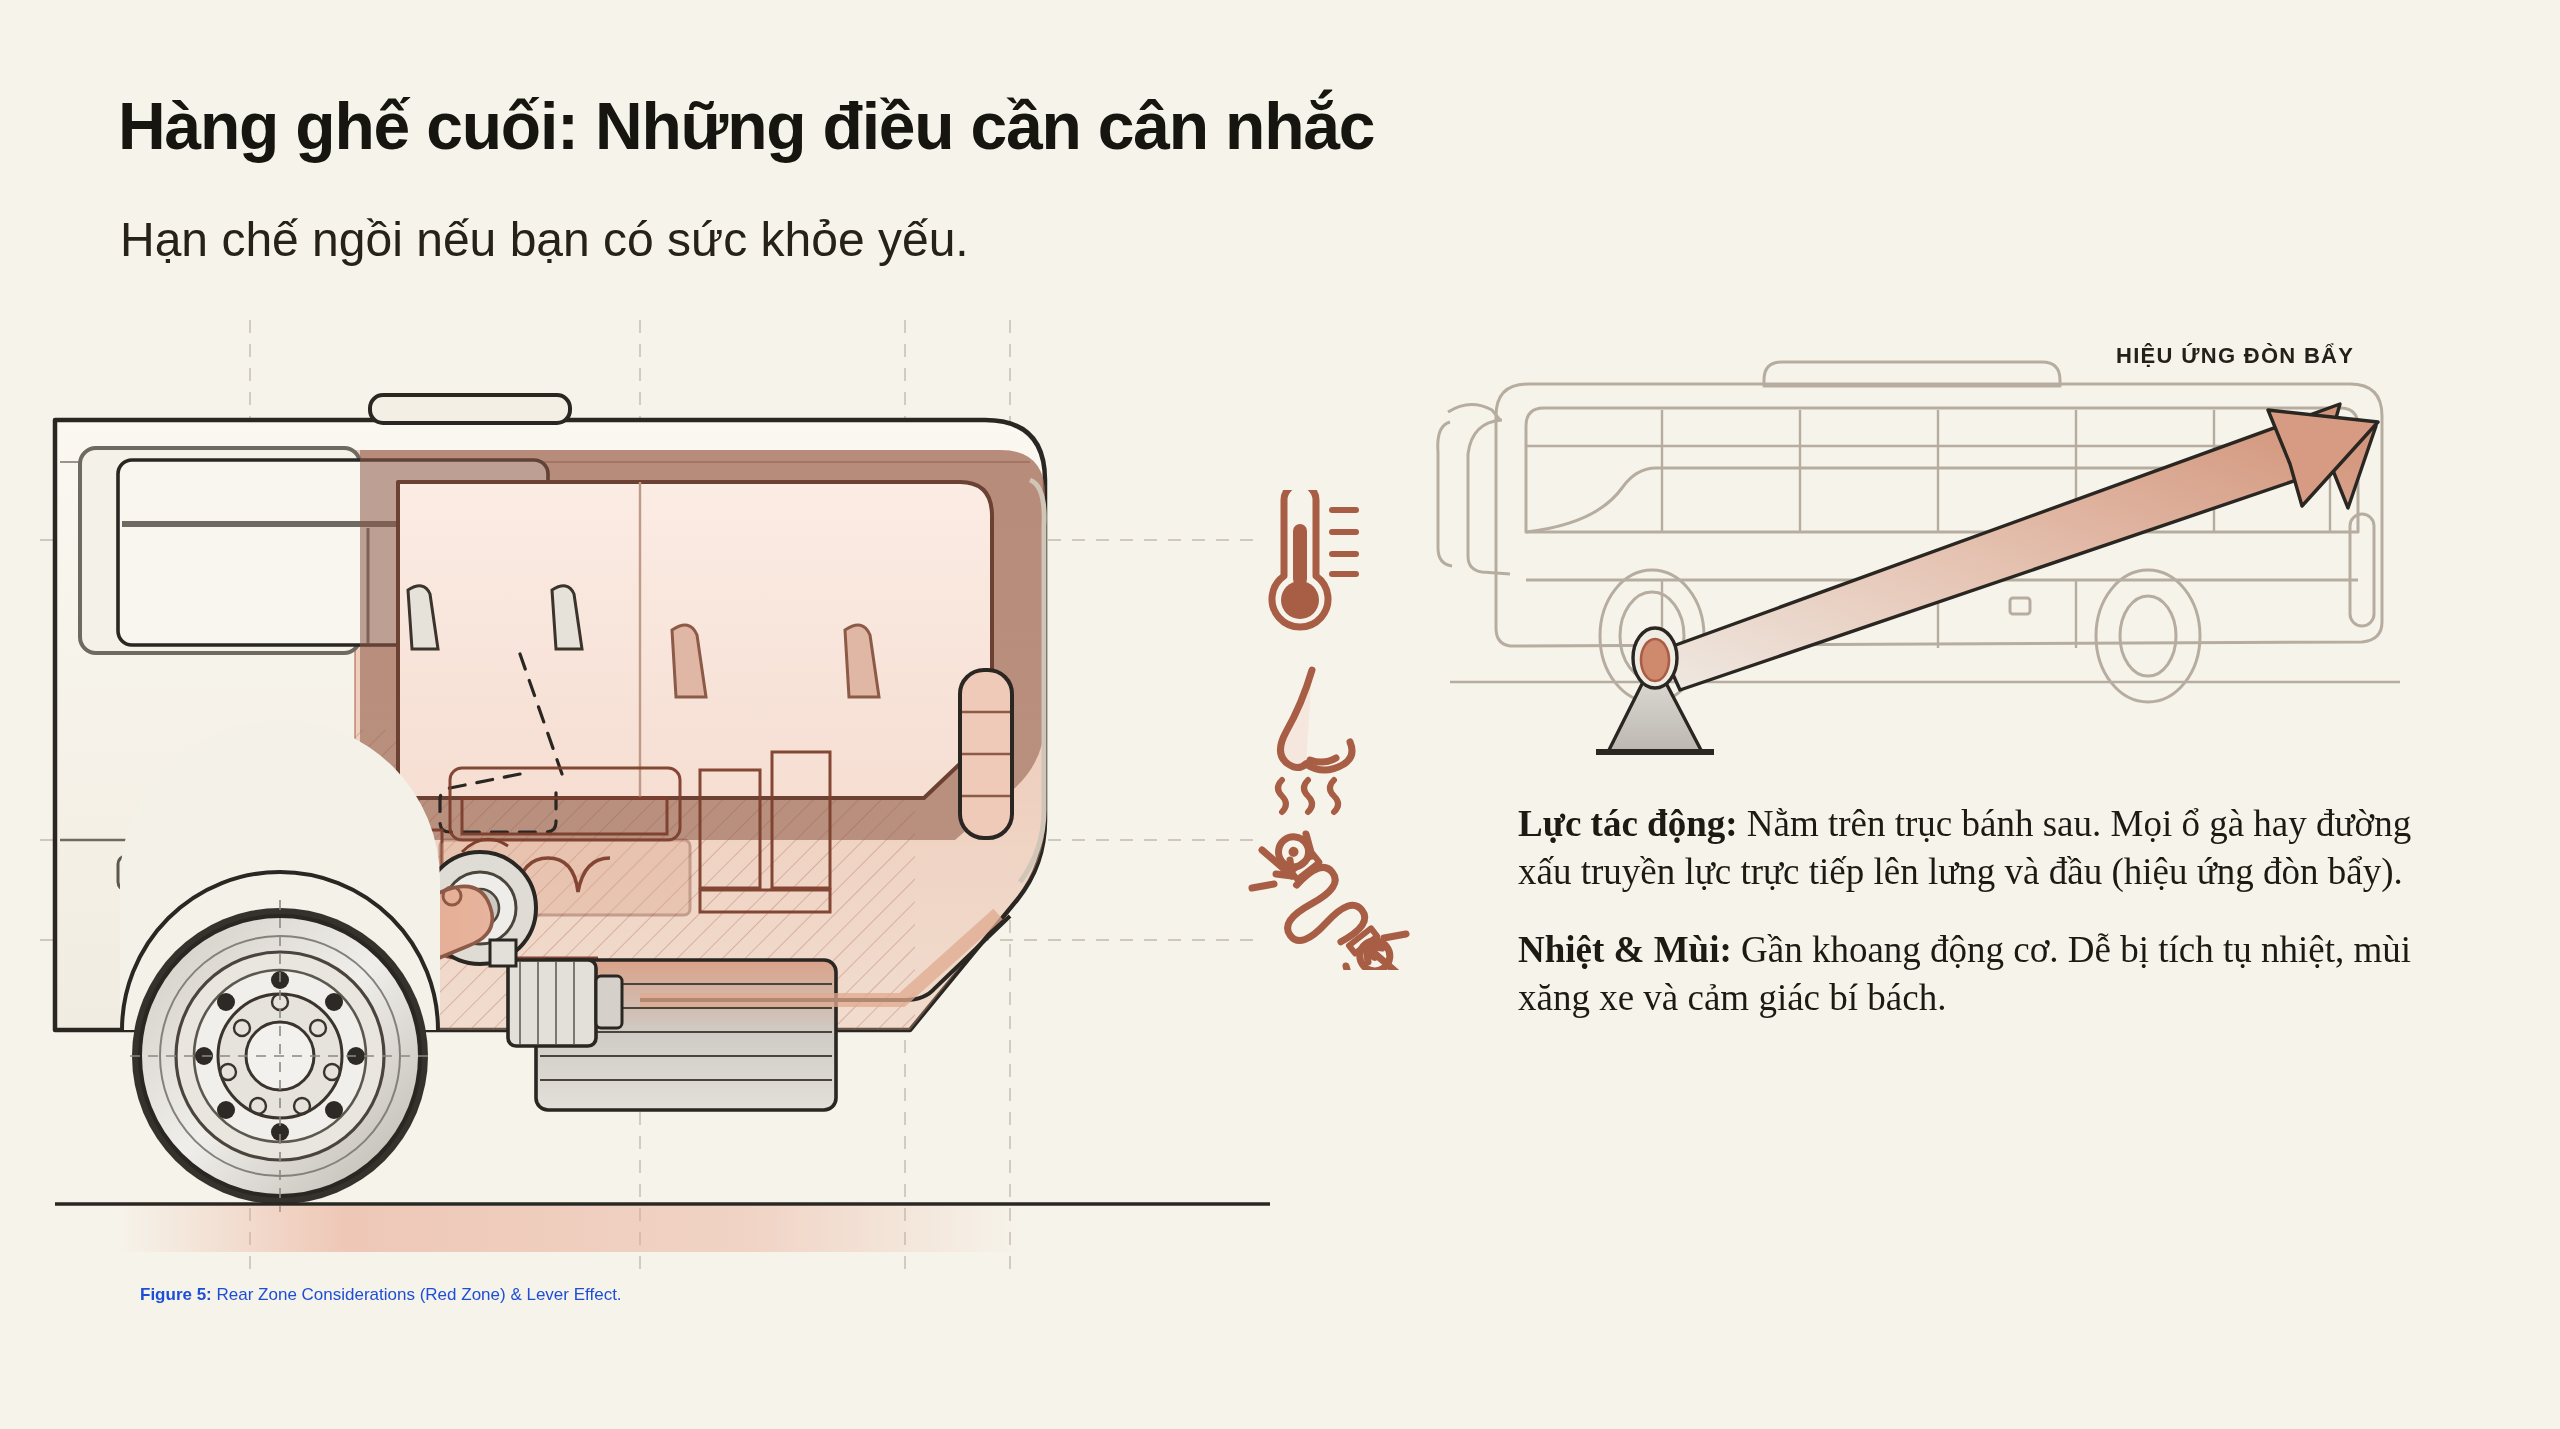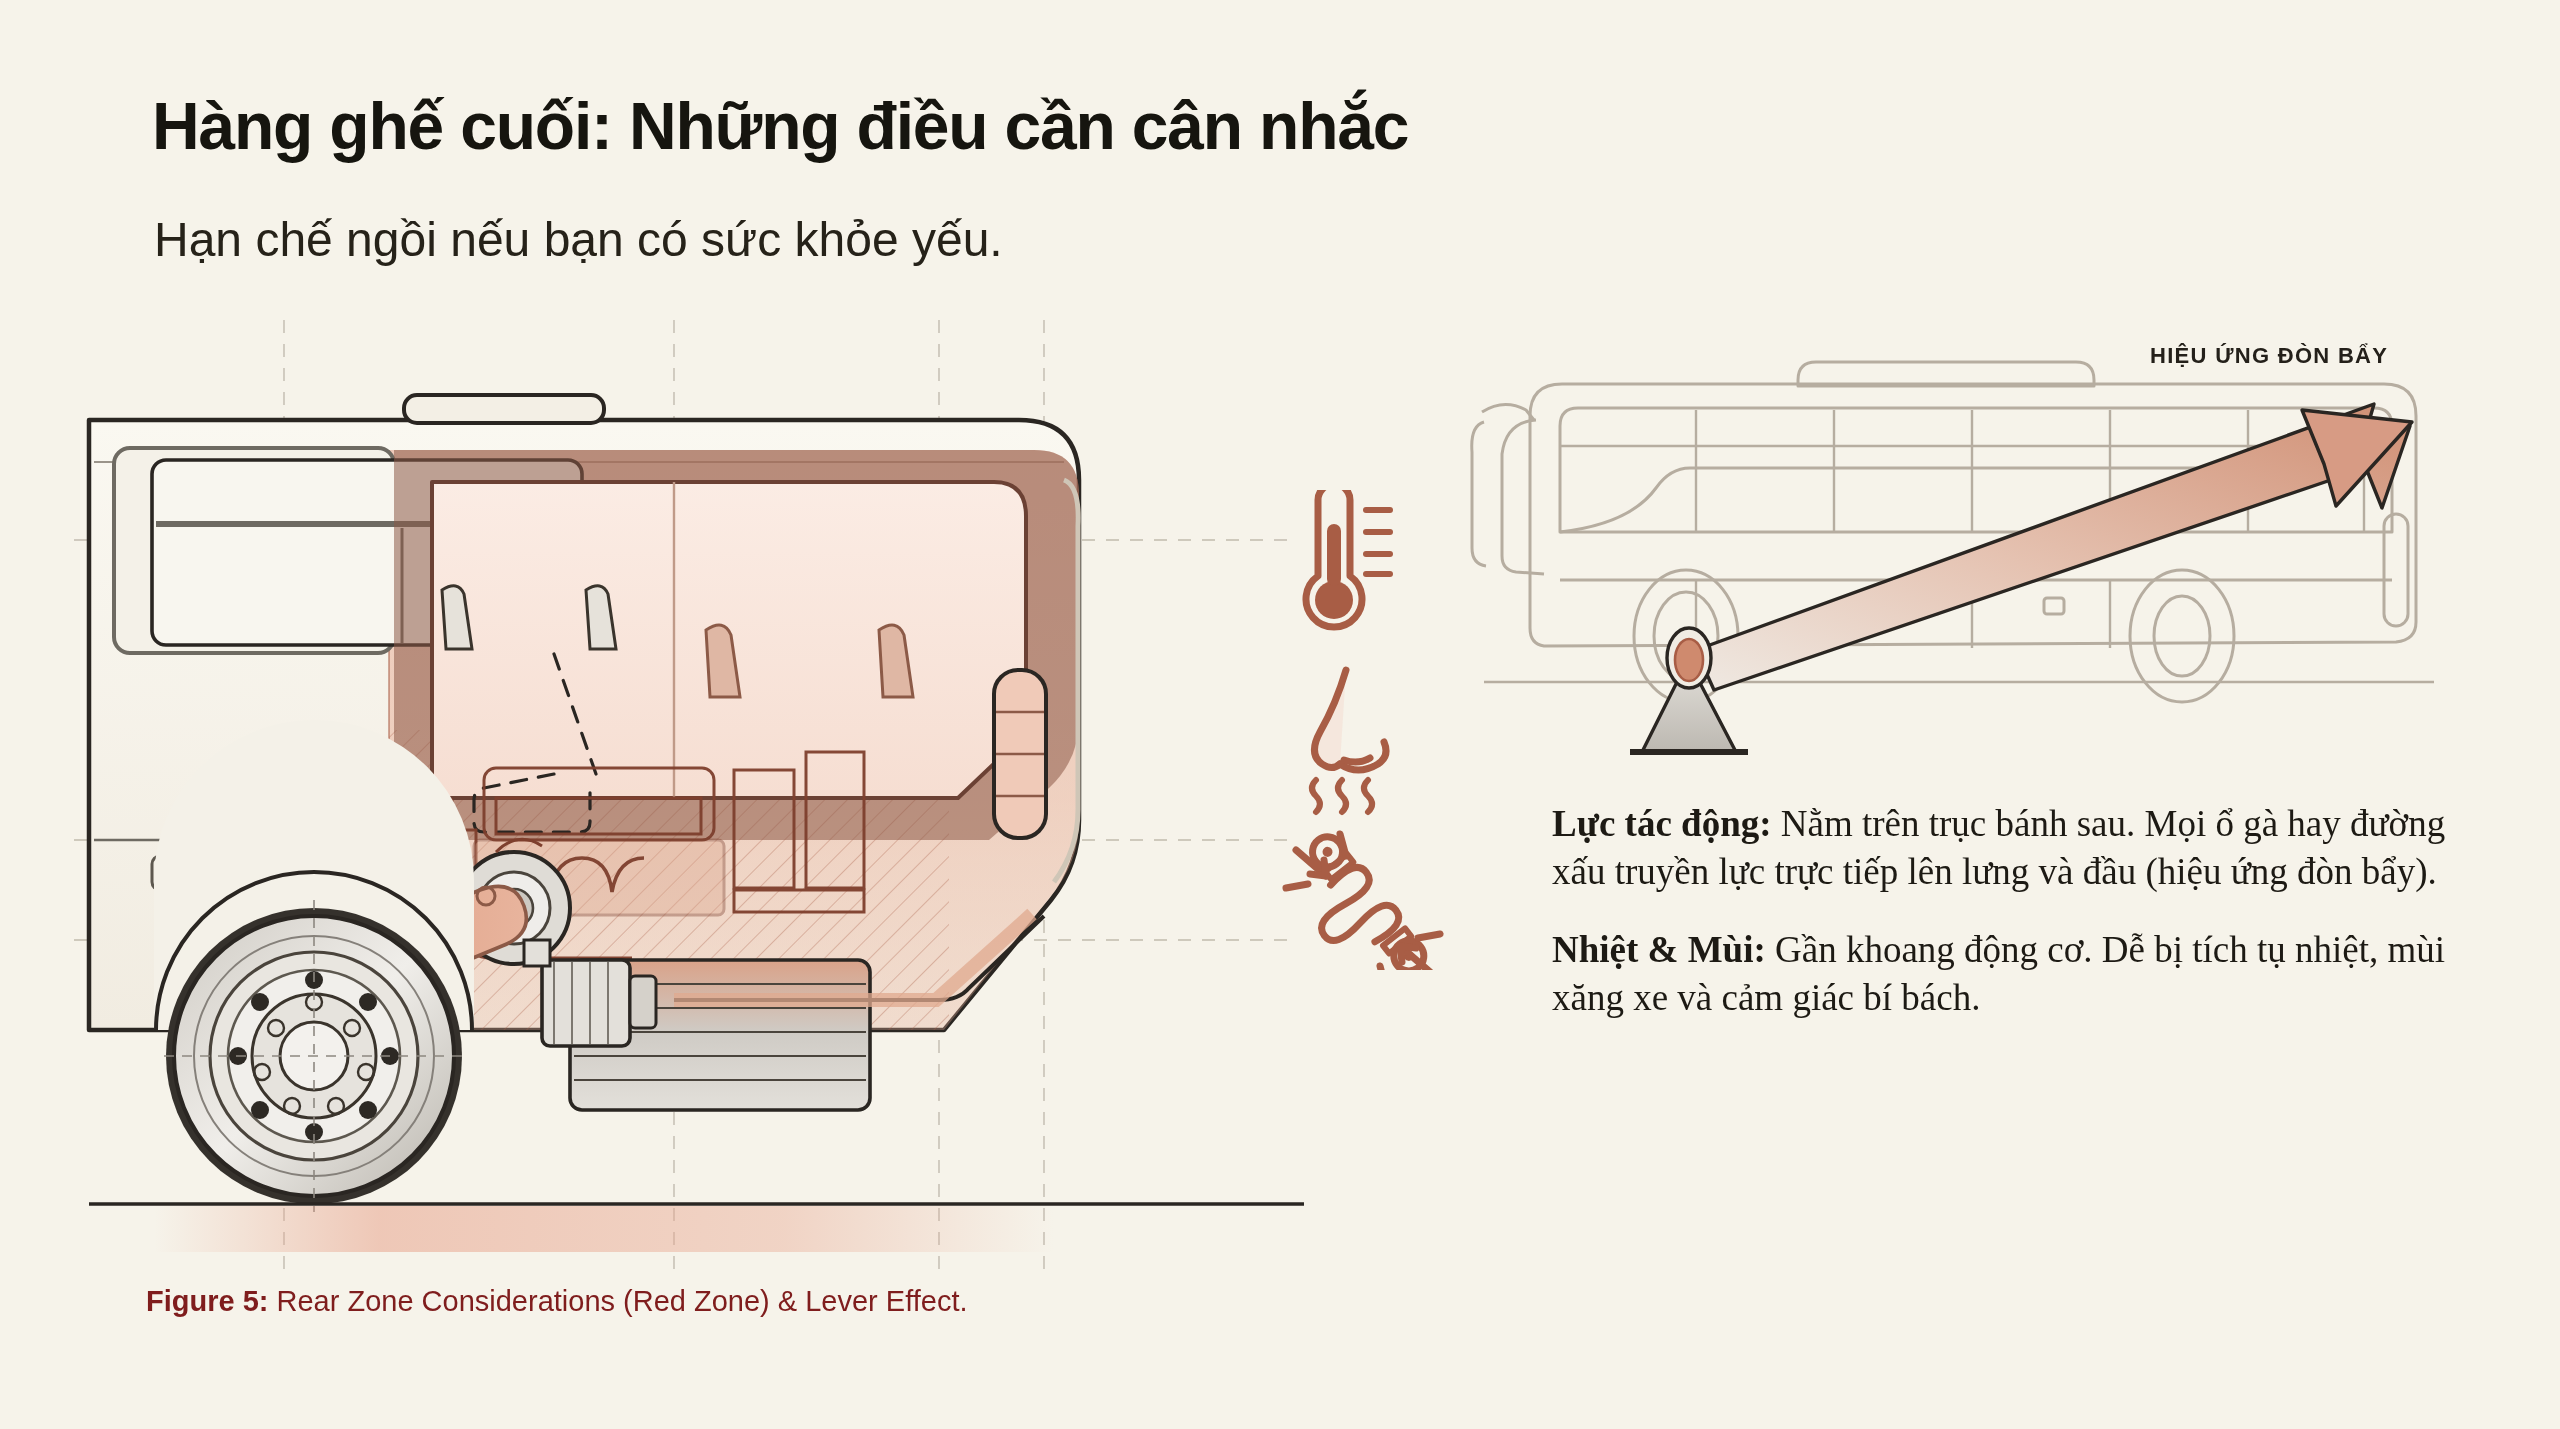--- a/index.html
+++ b/index.html
@@ -4,21 +4,21 @@
 <title>Hàng ghế cuối</title>
 <style>
   html,body{margin:0;padding:0;}
   body{
     width:2560px;height:1429px;
     background:#f6f3ea;
     font-family:"Liberation Sans", sans-serif;
     overflow:hidden;
     position:relative;
   }
-  .page{position:absolute;inset:0;margin-left:34px;}
+  .page{position:absolute;inset:0;}
 
   
   .title{
     position:absolute;left:118px;top:88px;
     font-family:"Liberation Sans", sans-serif;
     font-weight:bold;
     font-size:66px;
     letter-spacing:-1.2px;
     color:#16150f;
     white-space:nowrap;
@@ -26,24 +26,24 @@
   .subtitle{
     position:absolute;left:120px;top:212px;
     font-family:Liberation Sans, sans-serif;
     font-size:48px;
     color:#262219;
     white-space:nowrap;
   }
 
   
   .caption{
-    position:absolute;left:112px;top:1285px;
+    position:absolute;left:140px;top:1285px;
     font-family:"Liberation Sans", sans-serif;
-    font-size:29px;
-    color:#7f1d1d;
+    font-size:17px;
+    color:#1d4ed8;
     white-space:nowrap;
   }
   .caption b{font-weight:bold;}
 
   
   .lever-label{
     position:absolute;left:2116px;top:343px;
     font-family:"Liberation Sans", sans-serif;
     font-weight:bold;
     font-size:22px;

